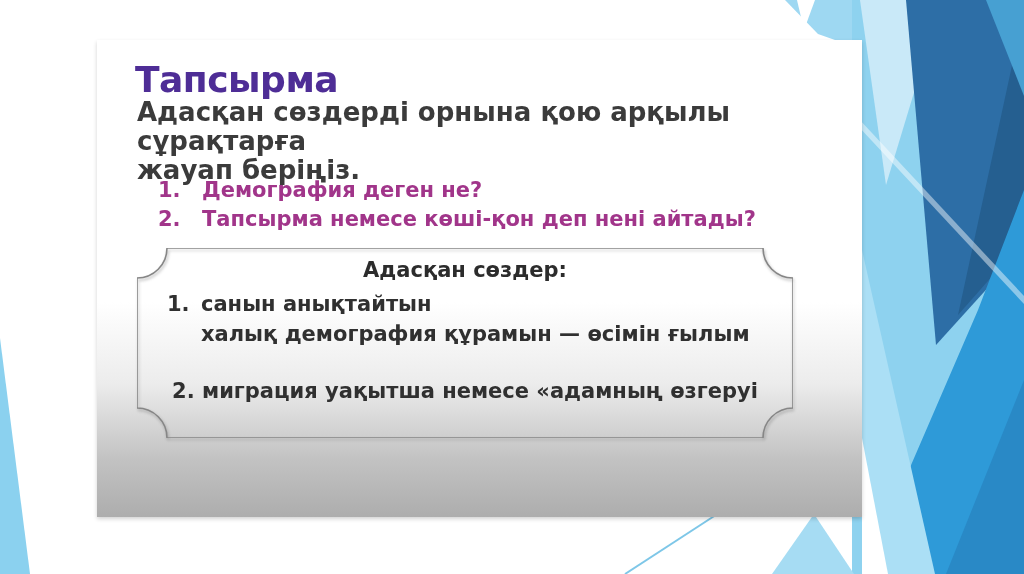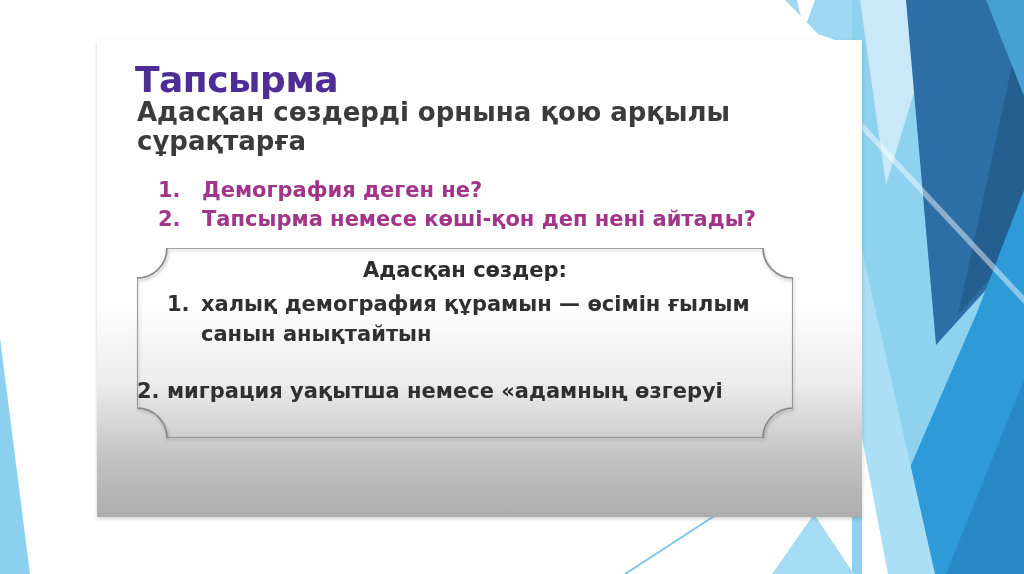--- a/index.html
+++ b/index.html
@@ -56,21 +56,21 @@
   .box-heading{
     position:absolute;left:0;top:10px;width:100%;text-align:center;
     font-size:21px;font-weight:bold;color:#2c2c2c;
   }
   .box-item-1{
     position:absolute;left:30px;top:41px;display:flex;
     font-size:21px;font-weight:bold;color:#303030;line-height:30px;
   }
   .box-item-1 .i-num{width:34px;}
   .box-item-2{
-    position:absolute;left:0;top:128px;width:100%;
+    position:absolute;left:0;top:128px;width:100%;text-align:center;
     font-size:21px;font-weight:bold;color:#303030;line-height:30px;
   }
 </style>
 </head>
 <body>
 
 <div class="bg">
   <div class="tri t-base"></div>
   <div class="tri t-pale"></div>
   <div class="tri t-steel"></div>
@@ -87,20 +87,21 @@
   <div class="tri t-ray"></div>
   <div class="t-line"></div>
 </div>
 
 <div class="slide-card">
 
   <div class="page-title">Тапсырма</div>
 
   <div class="subtitle">
     <div>Адасқан сөздерді орнына қою арқылы сұрақтарға</div>
+    <div>жауап беріңіз.</div>
   </div>
 
   <div class="questions">
     <div class="q-row">
       <span class="q-num">1.</span>
       <span>Демография деген не?</span>
     </div>
     <div class="q-row">
       <span class="q-num">2.</span>
       <span>Тапсырма немесе көші-қон деп нені айтады?</span>
@@ -110,22 +111,22 @@
   <div class="plaque">
     <svg width="656" height="190" viewBox="0 0 656 190">
       <path d="M30,0 H626 C626,16.6 639.4,30 656,30 V160 C639.4,160 626,173.4 626,190 H30 C30,173.4 16.6,160 0,160 V30 C16.6,30 30,16.6 30,0 Z" fill="none" stroke="#868686" stroke-width="1.6"></path>
     </svg>
 
     <div class="box-heading">Адасқан сөздер:</div>
 
     <div class="box-item-1">
       <span class="i-num">1.</span>
       <span>
+        <div>санын анықтайтын</div>
         <div>халық демография құрамын — өсімін ғылым</div>
-        <div>санын анықтайтын</div>
       </span>
     </div>
 
     <div class="box-item-2">
       <div>
         <span>2.</span>
         <span>миграция уақытша немесе «адамның өзгеруі</span>
       </div>
     </div>
   </div>

